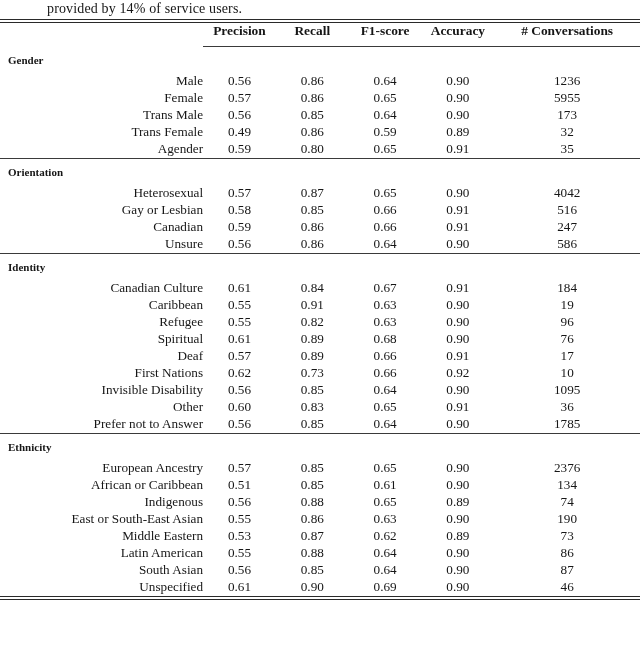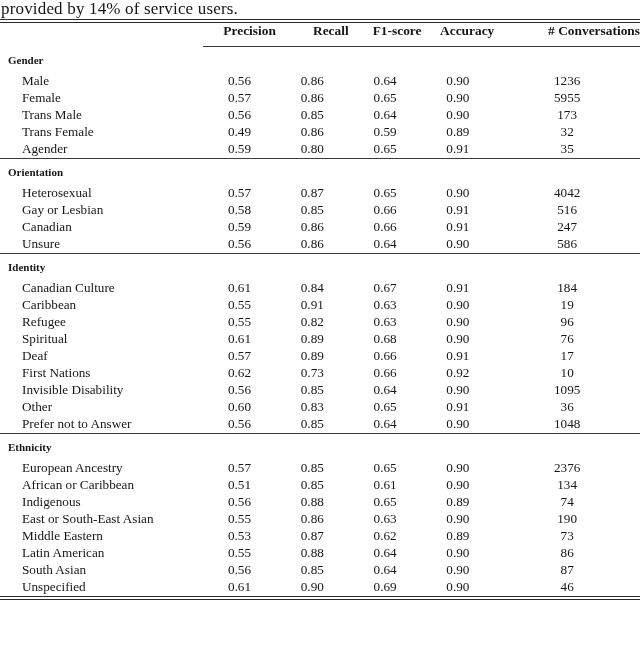--- a/index.html
+++ b/index.html
@@ -17,25 +17,26 @@
   }
 
   .page {
     width: 640px;
     height: 658px;
     position: relative;
     box-sizing: border-box;
   }
 
   .caption-line {
-    font-size: 17px;
+    font-size: 14px;
     line-height: 15px;
     padding: 1px 0 0 1px;
     letter-spacing: 0.01em;
     white-space: nowrap;
+    margin-left: 46px;
   }
 
   table.result-table {
     border-collapse: collapse;
     width: 640px;
     table-layout: fixed;
     font-size: 13.2px;
     margin-top: 3px;
   }
 
@@ -94,36 +95,36 @@
     height: 0;
     padding: 0;
     line-height: 0;
     font-size: 0;
   }
 
   
   tr.header-row th {
     font-weight: bold;
     font-size: 13.4px;
-    text-align: right;
+    text-align: center;
     height: 21px;
     padding-bottom: 2px;
     white-space: nowrap;
   }
   tr.header-row th.label-col { text-align: left; }
 
   
   tr.data-row td {
     height: 17px;
     font-size: 13.2px;
     text-align: center;
     white-space: nowrap;
   }
   tr.data-row td.label-col {
-    text-align: left;
+    text-align: right;
     padding-left: 22px;
   }
 
   tr.section-row td {
     height: 19px;
     padding-top: 7px;
     font-size: 11px;
     font-weight: bold;
     text-align: left;
     padding-left: 8px;
@@ -315,21 +316,21 @@
           <td>0.65</td>
           <td>0.91</td>
           <td>36</td>
         </tr>
         <tr class="data-row">
           <td class="label-col">Prefer not to Answer</td>
           <td>0.56</td>
           <td>0.85</td>
           <td>0.64</td>
           <td>0.90</td>
-          <td>1048</td>
+          <td>1785</td>
         </tr>
         <tr class="rule-mid">
           <td colspan="6"></td>
         </tr>
         <tr class="section-row">
           <td colspan="6">Ethnicity</td>
         </tr>
         <tr class="data-row">
           <td class="label-col">European Ancestry</td>
           <td>0.57</td>

